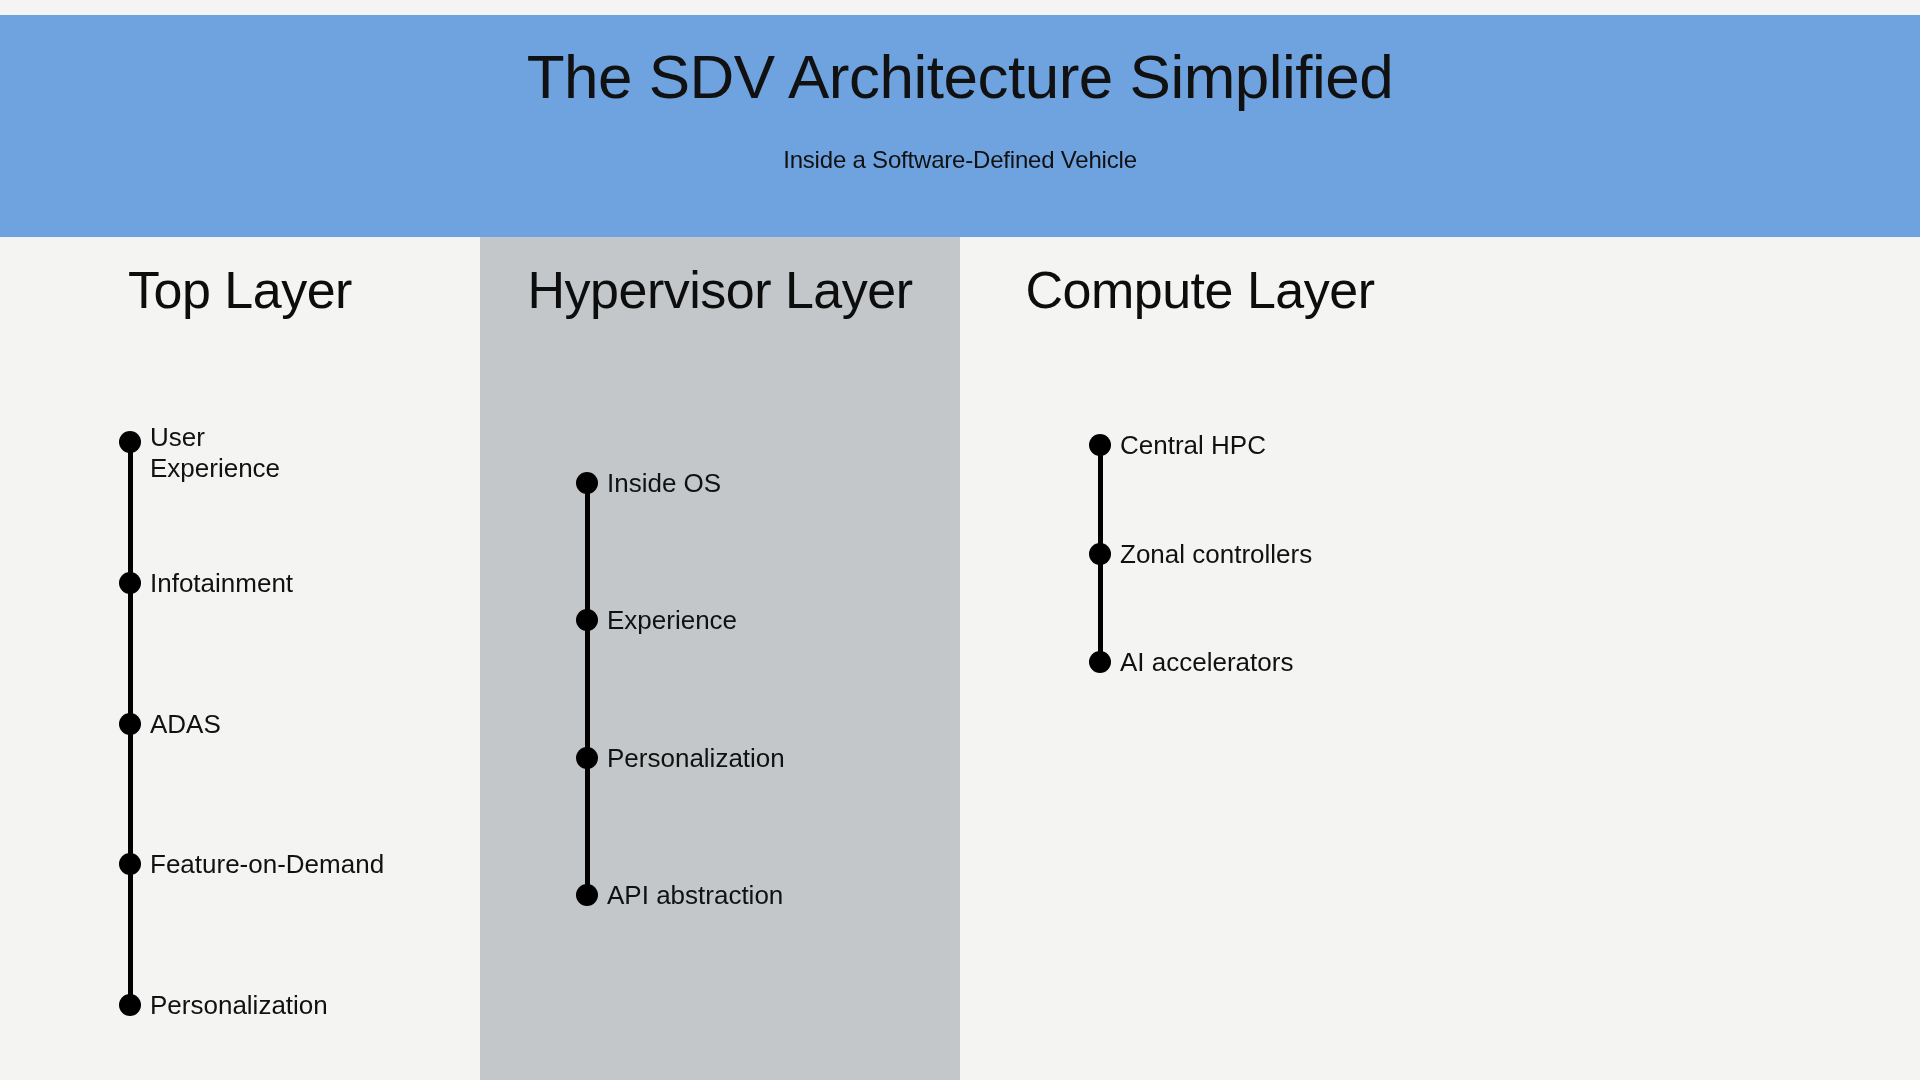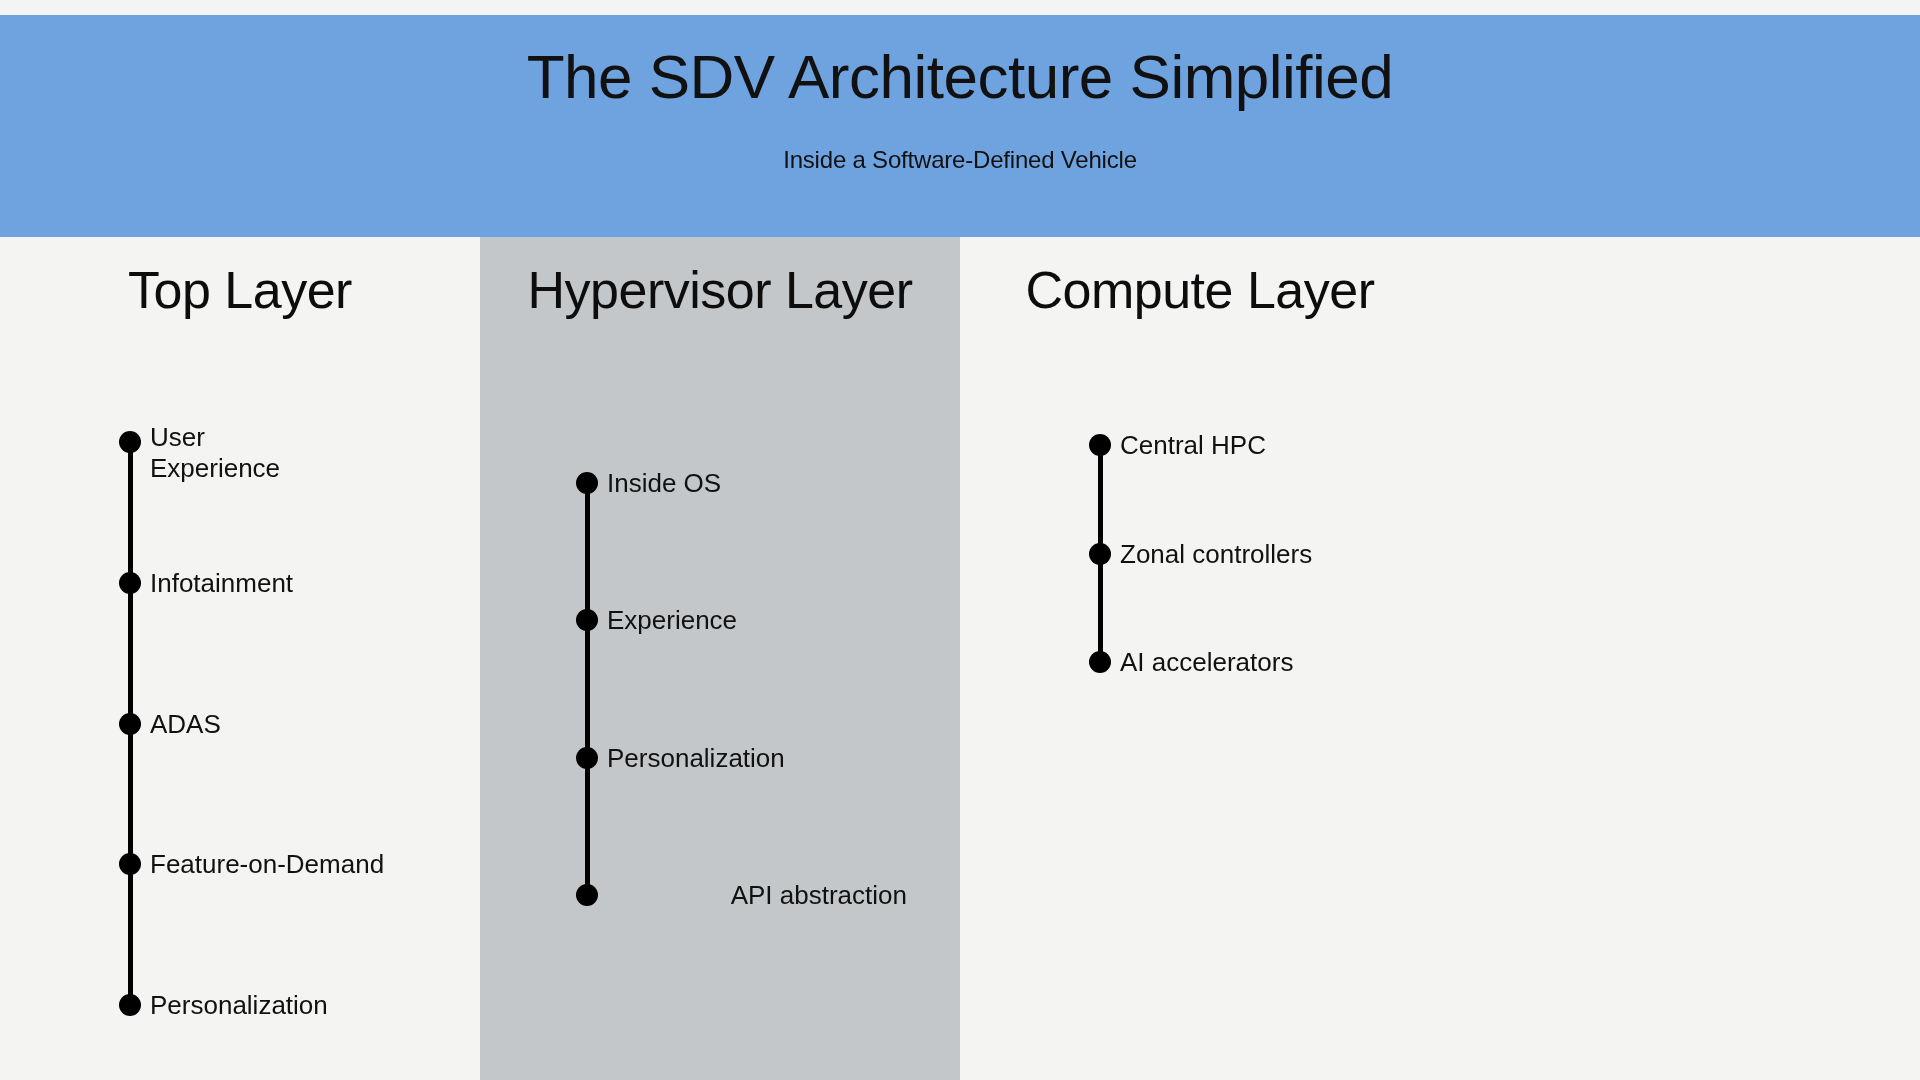--- a/index.html
+++ b/index.html
@@ -177,21 +177,21 @@
           <div class="node" style="left: 107px; top: 368.333px;">
             <span class="node-dot"></span>
             <span class="node-label align-mid" style="top: 0px;">Experience</span>
           </div>
           <div class="node" style="left: 107px; top: 505.667px;">
             <span class="node-dot"></span>
             <span class="node-label align-mid" style="top: 0px;">Personalization</span>
           </div>
           <div class="node" style="left: 107px; top: 643px;">
             <span class="node-dot"></span>
-            <span class="node-label align-mid" style="top: 0px; text-align: right;">API abstraction</span>
+            <span class="node-label align-mid" style="top: 0px;">API abstraction</span>
           </div>
         </div>
       </div>
       <div class="column tone-light">
         <div class="column-title">Compute Layer</div>
         <div class="timeline">
           <div class="timeline-spine" style="left: 137.5px; top: 193px; height: 217px;"></div>
           <div class="node" style="left: 140px; top: 193px;">
             <span class="node-dot"></span>
             <span class="node-label align-mid" style="top: 0px;">Central HPC</span>

